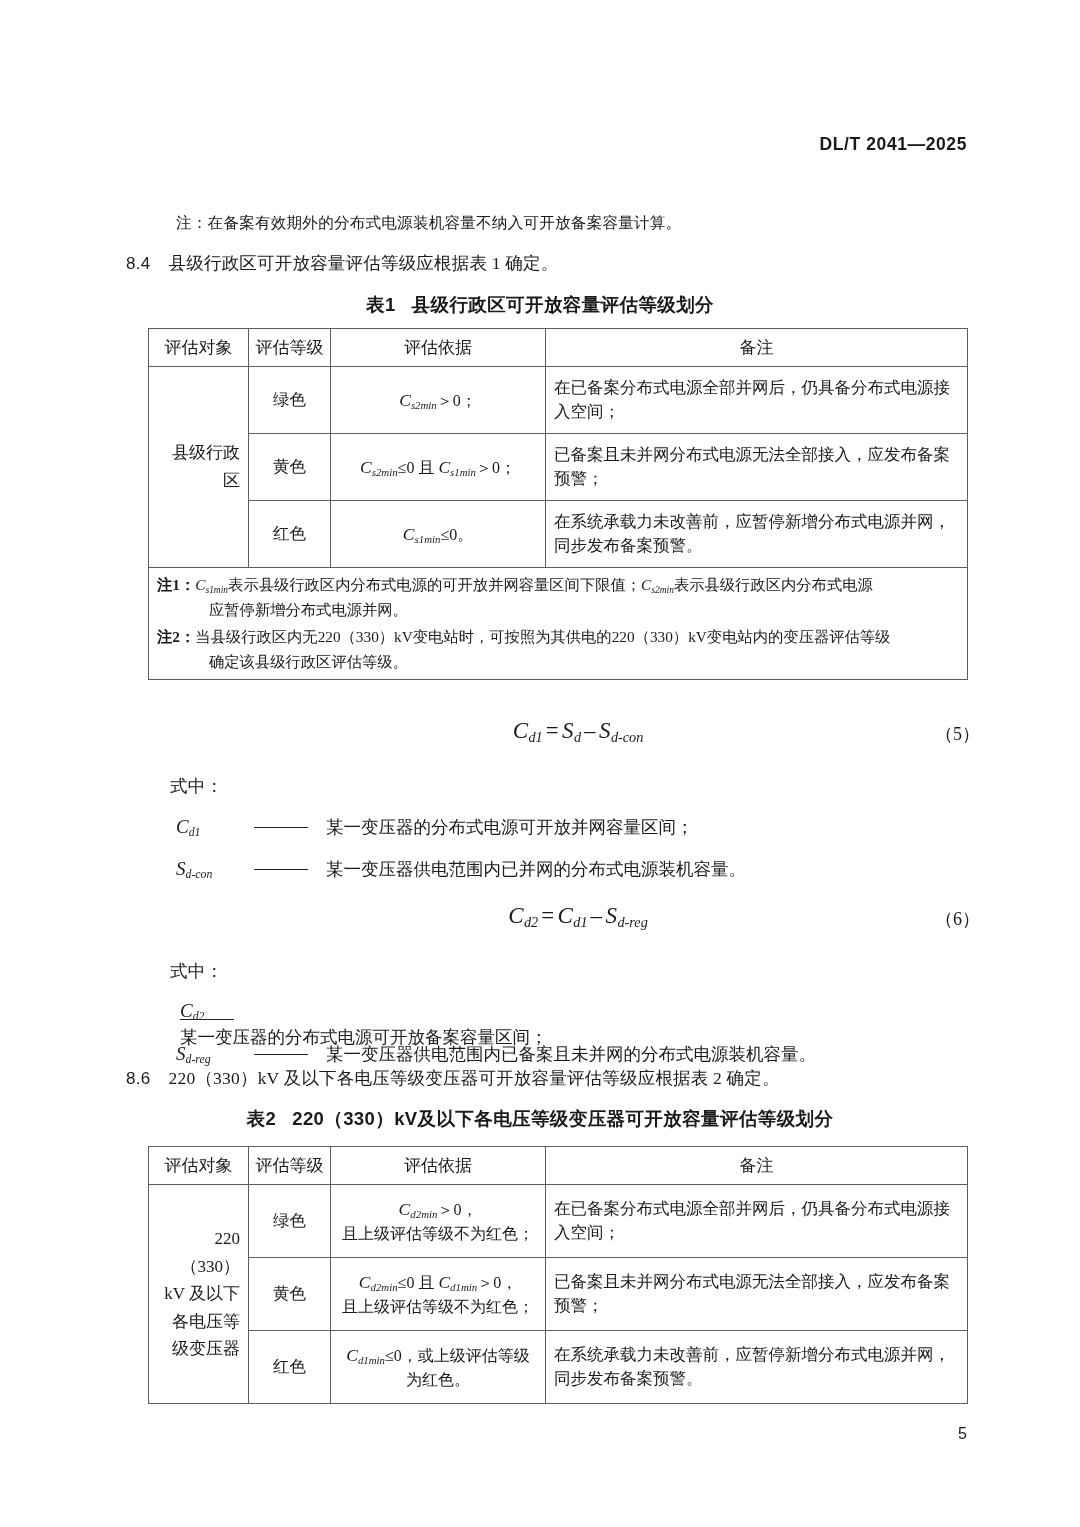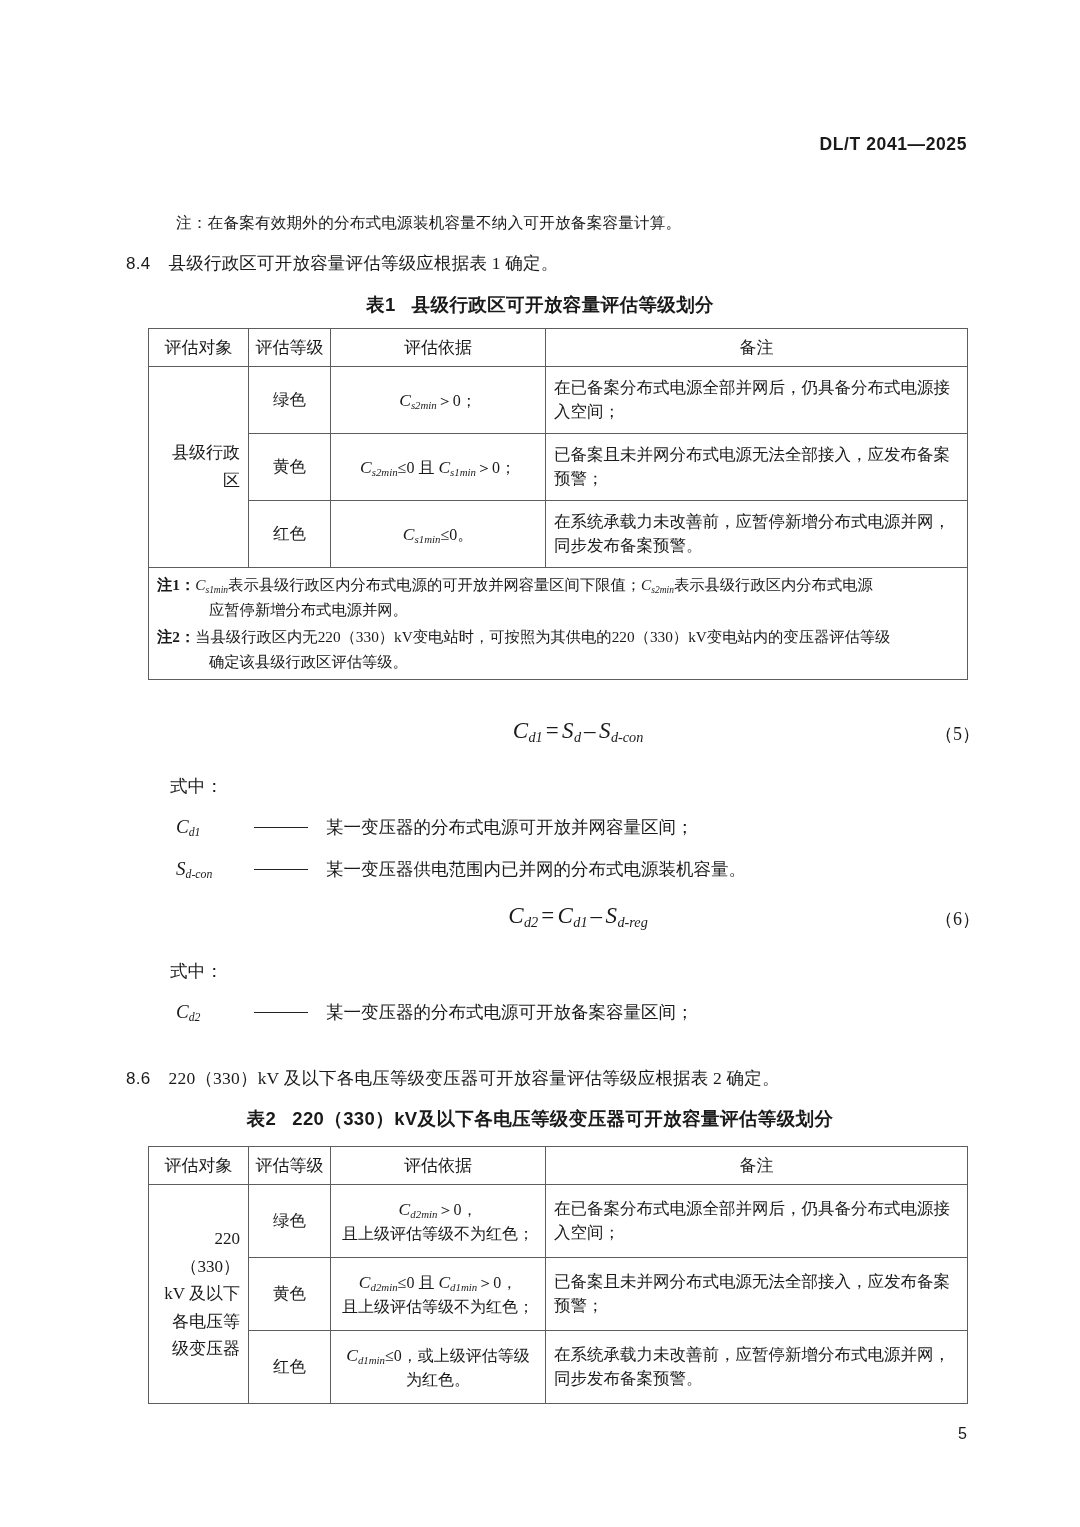--- a/index.html
+++ b/index.html
@@ -250,24 +250,29 @@
       <span class="txt cn">某一变压器供电范围内已并网的分布式电源装机容量。</span>
     </div>
 
     <div class="eq" style="top:895px;">
       <span><span>C</span><sub>d2</sub></span><span class="op">=</span><span><span>C</span><sub>d1</sub></span><span class="op">–</span><span><span>S</span><sub>d-reg</sub></span>
     </div>
     <div class="eqnum" style="top:899px;">（6）</div>
 
     <div class="blk body-text cn" style="left:170px; top:950px;">式中：</div>
 
-    <div class="defrow" style="left:176px; top:992px;">
+    <div class="defrow" style="left:176px; top:992px;flex-direction:column;">
       <span class="sym"><span>C</span><sub>d2</sub></span>
       <span class="dash"></span>
       <span class="txt cn">某一变压器的分布式电源可开放备案容量区间；</span>
+    </div>
+    <div class="defrow" style="left:176px; top:1034px;">
+      <span class="sym"><span>S</span><sub>d-reg</sub></span>
+      <span class="dash"></span>
+      <span class="txt cn">某一变压器供电范围内已备案且未并网的分布式电源装机容量。</span>
     </div>
 
     <div class="blk" style="left:126px; top:1057px;">
       <span class="clause-num">8.6</span>
       <span class="cn body-text" style="margin-left:14px;">220（330）kV 及以下各电压等级变压器可开放容量评估等级应根据表 2 确定。</span>
     </div>
 
     <div class="tcaption" style="top:1098px;">
       <span>表2</span><span class="gap"></span><span>220（330）kV及以下各电压等级变压器可开放容量评估等级划分</span>
     </div>

